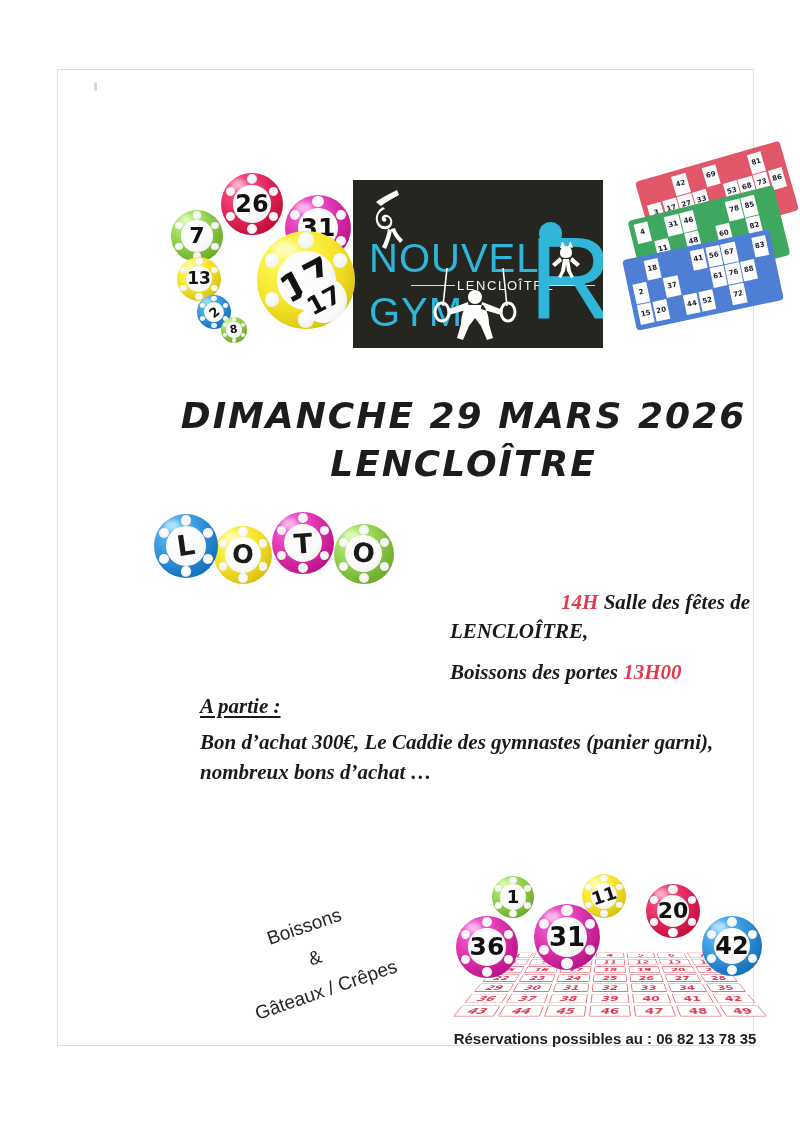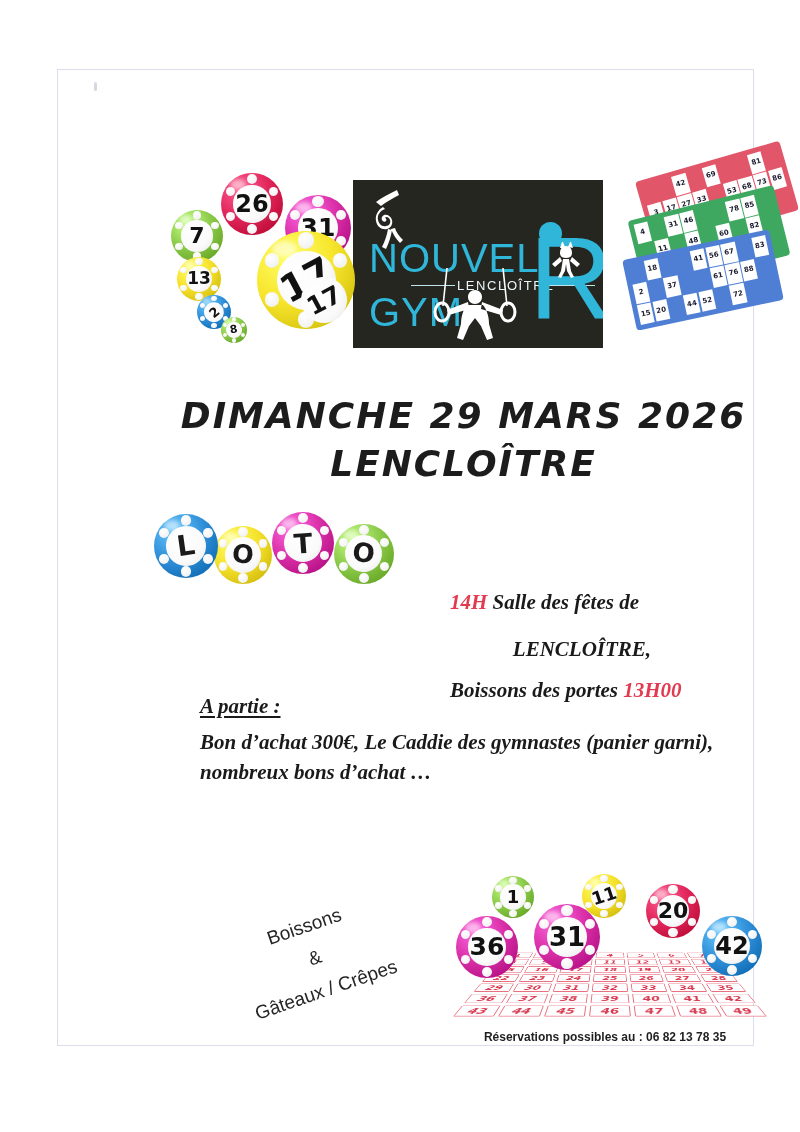--- a/index.html
+++ b/index.html
@@ -185,22 +185,22 @@
     left: 392px;
     top: 518px;
     width: 300px;
     font-family: "Liberation Serif", serif;
     font-weight: bold;
     font-style: italic;
     font-size: 21px;
     color: #1a1a1a;
     line-height: 1.38;
   }
-  #info-line1 { text-align: left; font-family: Liberation Serif, serif; }
-  #info-line2 { text-align: center; padding-right: 36px; margin-top: 18px; }
+  #info-line1 { text-align: right; font-family: Liberation Serif, serif; }
+  #info-line2 { text-align: left; padding-right: 36px; }
   #info-line3 { text-align: left; margin-top: 12px; }
   .hot { color: #e23b50; }
 
   
   #prize-title {
     position: absolute;
     left: 142px;
     top: 624px;
     font-family: "Liberation Serif", serif;
     font-weight: bold;
@@ -292,21 +292,21 @@
 
   
   #reservation {
     position: absolute;
     left: 392px;
     top: 960px;
     width: 310px;
     text-align: center;
     font-family: "Liberation Sans", sans-serif;
     font-weight: bold;
-    font-size: 12px;
+    font-size: 15px;
     color: #1f1f1f;
   }
 </style>
 </head>
 <body>
 
 <div id="page-sheet">
 
   <div id="scan-speck"></div>
 

